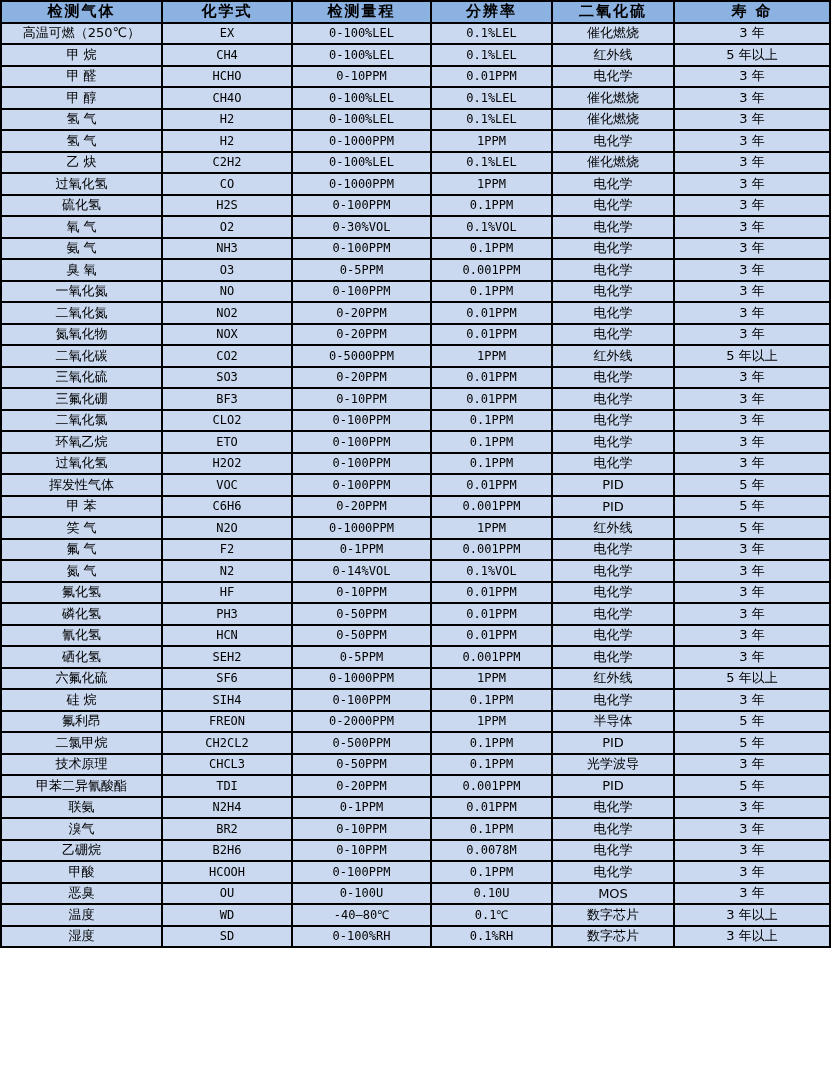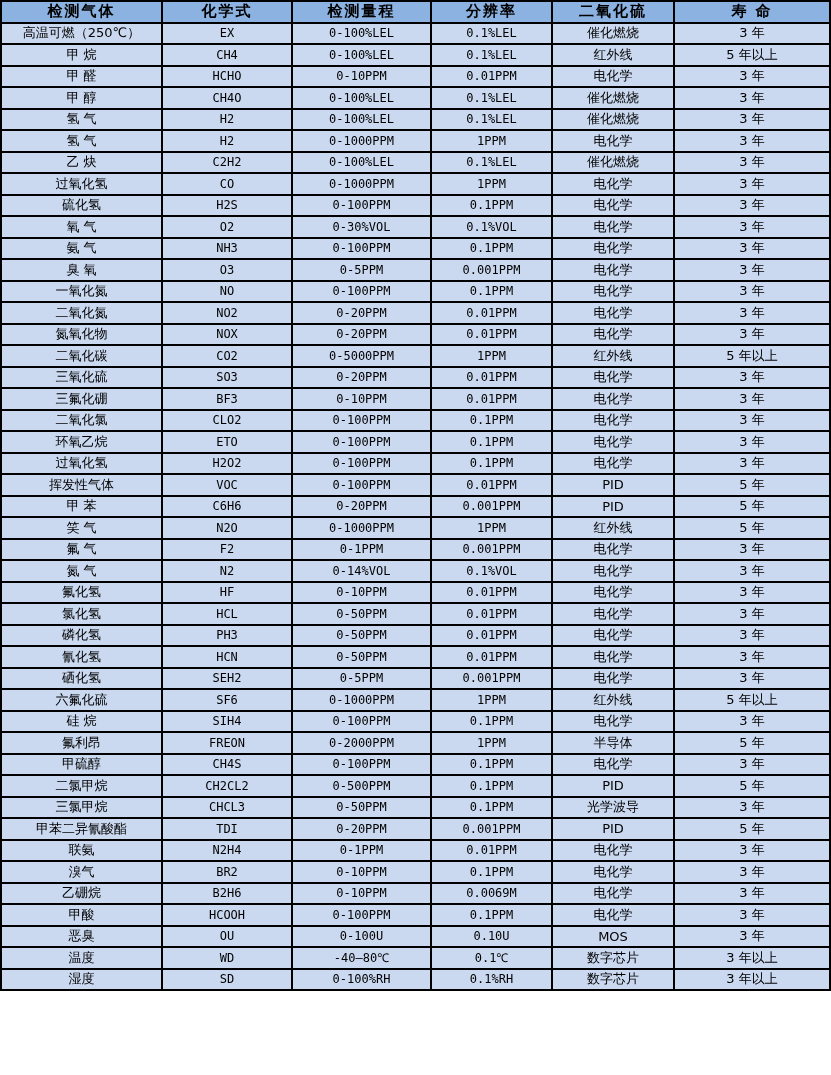--- a/index.html
+++ b/index.html
@@ -288,28 +288,20 @@
         </tr>
         <tr>
           <td>氟化氢</td>
           <td class="mono">HF</td>
           <td class="mono">0-10PPM</td>
           <td class="mono">0.01PPM</td>
           <td>电化学</td>
           <td>3 年</td>
         </tr>
         <tr>
-          <td>氯化氢</td>
-          <td class="mono">HCL</td>
-          <td class="mono">0-50PPM</td>
-          <td class="mono">0.01PPM</td>
-          <td>电化学</td>
-          <td>3 年</td>
-        </tr>
-        <tr>
           <td>磷化氢</td>
           <td class="mono">PH3</td>
           <td class="mono">0-50PPM</td>
           <td class="mono">0.01PPM</td>
           <td>电化学</td>
           <td>3 年</td>
         </tr>
         <tr>
           <td>氰化氢</td>
           <td class="mono">HCN</td>
@@ -344,37 +336,29 @@
         </tr>
         <tr>
           <td>氟利昂</td>
           <td class="mono">FREON</td>
           <td class="mono">0-2000PPM</td>
           <td class="mono">1PPM</td>
           <td>半导体</td>
           <td>5 年</td>
         </tr>
         <tr>
-          <td>甲硫醇</td>
-          <td class="mono">CH4S</td>
-          <td class="mono">0-100PPM</td>
-          <td class="mono">0.1PPM</td>
-          <td>电化学</td>
-          <td>3 年</td>
-        </tr>
-        <tr>
           <td>二氯甲烷</td>
           <td class="mono">CH2CL2</td>
           <td class="mono">0-500PPM</td>
           <td class="mono">0.1PPM</td>
           <td>PID</td>
           <td>5 年</td>
         </tr>
         <tr>
-          <td>三氯甲烷</td>
+          <td>技术原理</td>
           <td class="mono">CHCL3</td>
           <td class="mono">0-50PPM</td>
           <td class="mono">0.1PPM</td>
           <td>光学波导</td>
           <td>3 年</td>
         </tr>
         <tr>
           <td>甲苯二异氰酸酯</td>
           <td class="mono">TDI</td>
           <td class="mono">0-20PPM</td>
@@ -395,21 +379,21 @@
           <td class="mono">BR2</td>
           <td class="mono">0-10PPM</td>
           <td class="mono">0.1PPM</td>
           <td>电化学</td>
           <td>3 年</td>
         </tr>
         <tr>
           <td>乙硼烷</td>
           <td class="mono">B2H6</td>
           <td class="mono">0-10PPM</td>
-          <td class="mono">0.0069M</td>
+          <td class="mono">0.0078M</td>
           <td>电化学</td>
           <td>3 年</td>
         </tr>
         <tr>
           <td>甲酸</td>
           <td class="mono">HCOOH</td>
           <td class="mono">0-100PPM</td>
           <td class="mono">0.1PPM</td>
           <td>电化学</td>
           <td>3 年</td>

